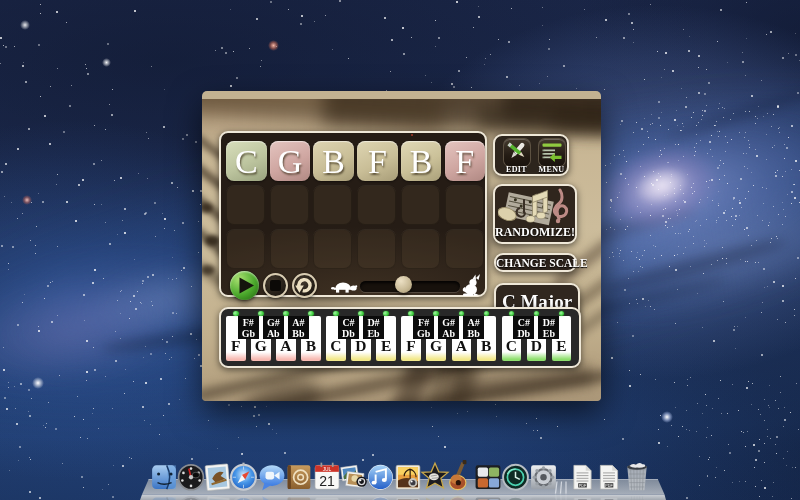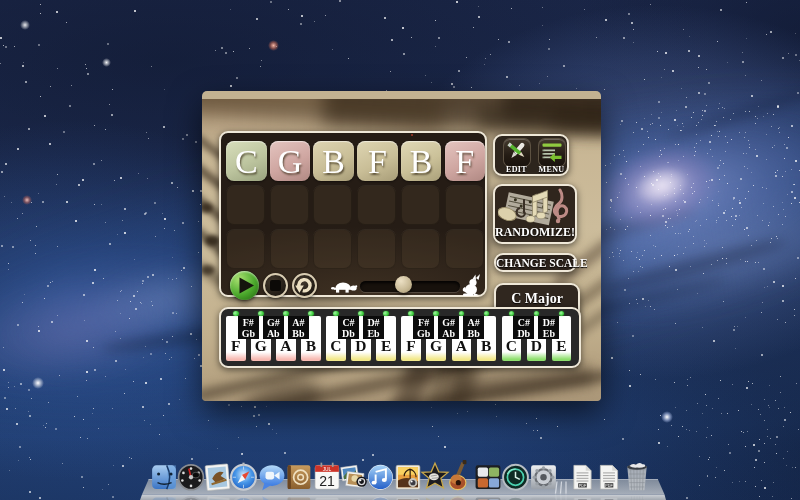--- a/index.html
+++ b/index.html
@@ -278,21 +278,21 @@
     font-family:'Liberation Serif',serif;font-size:12px;font-weight:bold;color:#fff;
     text-shadow:0 1px 2px #000;">RANDOMIZE!</div>
 </div>
 <div class="panel" id="chgp">
   <div style="position:absolute;left:0;right:0;top:2px;text-align:center;white-space:nowrap;
     font-family:'Liberation Serif',serif;font-size:11.5px;font-weight:bold;color:#fff;
     text-shadow:0 1px 1px #000;">CHANGE SCALE</div>
 </div>
 <div class="panel" id="cmajp">
   <div style="position:absolute;left:0;right:0;top:6px;text-align:center;
-    font-family:'Liberation Serif',serif;font-size:14px;font-weight:bold;color:#fff;
+    font-family:'Liberation Serif',serif;font-size:19px;font-weight:bold;color:#fff;
     text-shadow:0 1px 1px #000;">C Major</div>
 </div>
 
       <div class="panel" id="kbp">
 <div class="wk" style="left:5.0px;background:linear-gradient(#ffffff 76%,#ffffff 80%,#f7bab2 96%);">
               <div class="lbl">F</div>
             </div>
 <div class="dot" style="left:12.0px;"></div>
 <div class="wk" style="left:30.1px;background:linear-gradient(#ffffff 76%,#ffffff 80%,#f7bab2 96%);">
               <div class="lbl">G</div>

